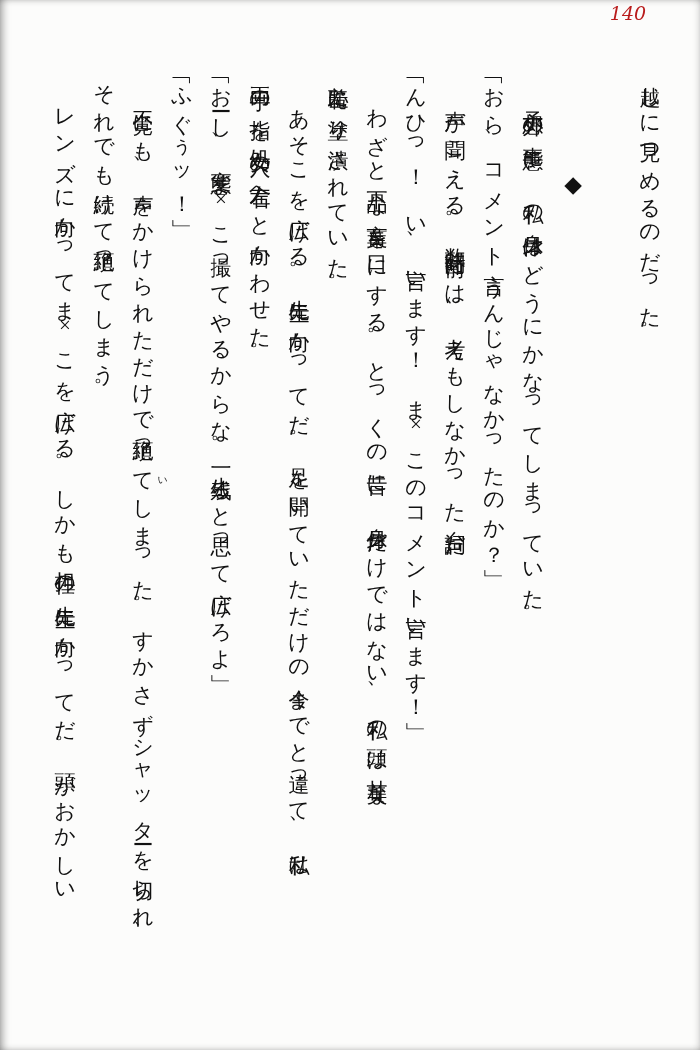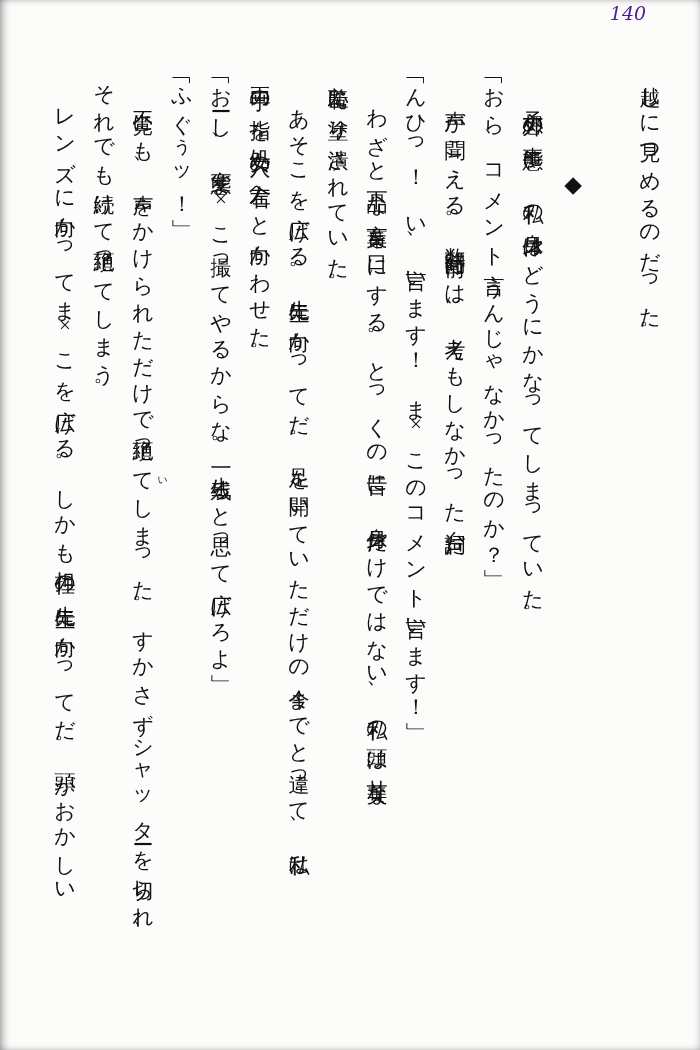--- a/index.html
+++ b/index.html
@@ -13,21 +13,21 @@
       inset -5px 0 7px -4px rgba(0,0,0,0.18),
       inset 0 5px 6px -4px rgba(0,0,0,0.15),
       inset 0 -5px 6px -4px rgba(0,0,0,0.15);
     font-family:"Liberation Serif","DejaVu Serif",serif;
   }
   .page-number{
     position:absolute;top:2px;left:603px;width:50px;
     text-align:center;
     font-style:italic;
     font-size:19px;
-    color:#4c1d95;
+    color:#b91c1c;
     font-family:"DejaVu Serif","Liberation Serif",serif;
   }
   .text-block{
     position:absolute;top:70px;right:38px;height:960px;
     display:flex;flex-direction:row-reverse;gap:15px;
     align-items:flex-start;
   }
   .col{
     writing-mode:vertical-rl;
     text-orientation:mixed;

